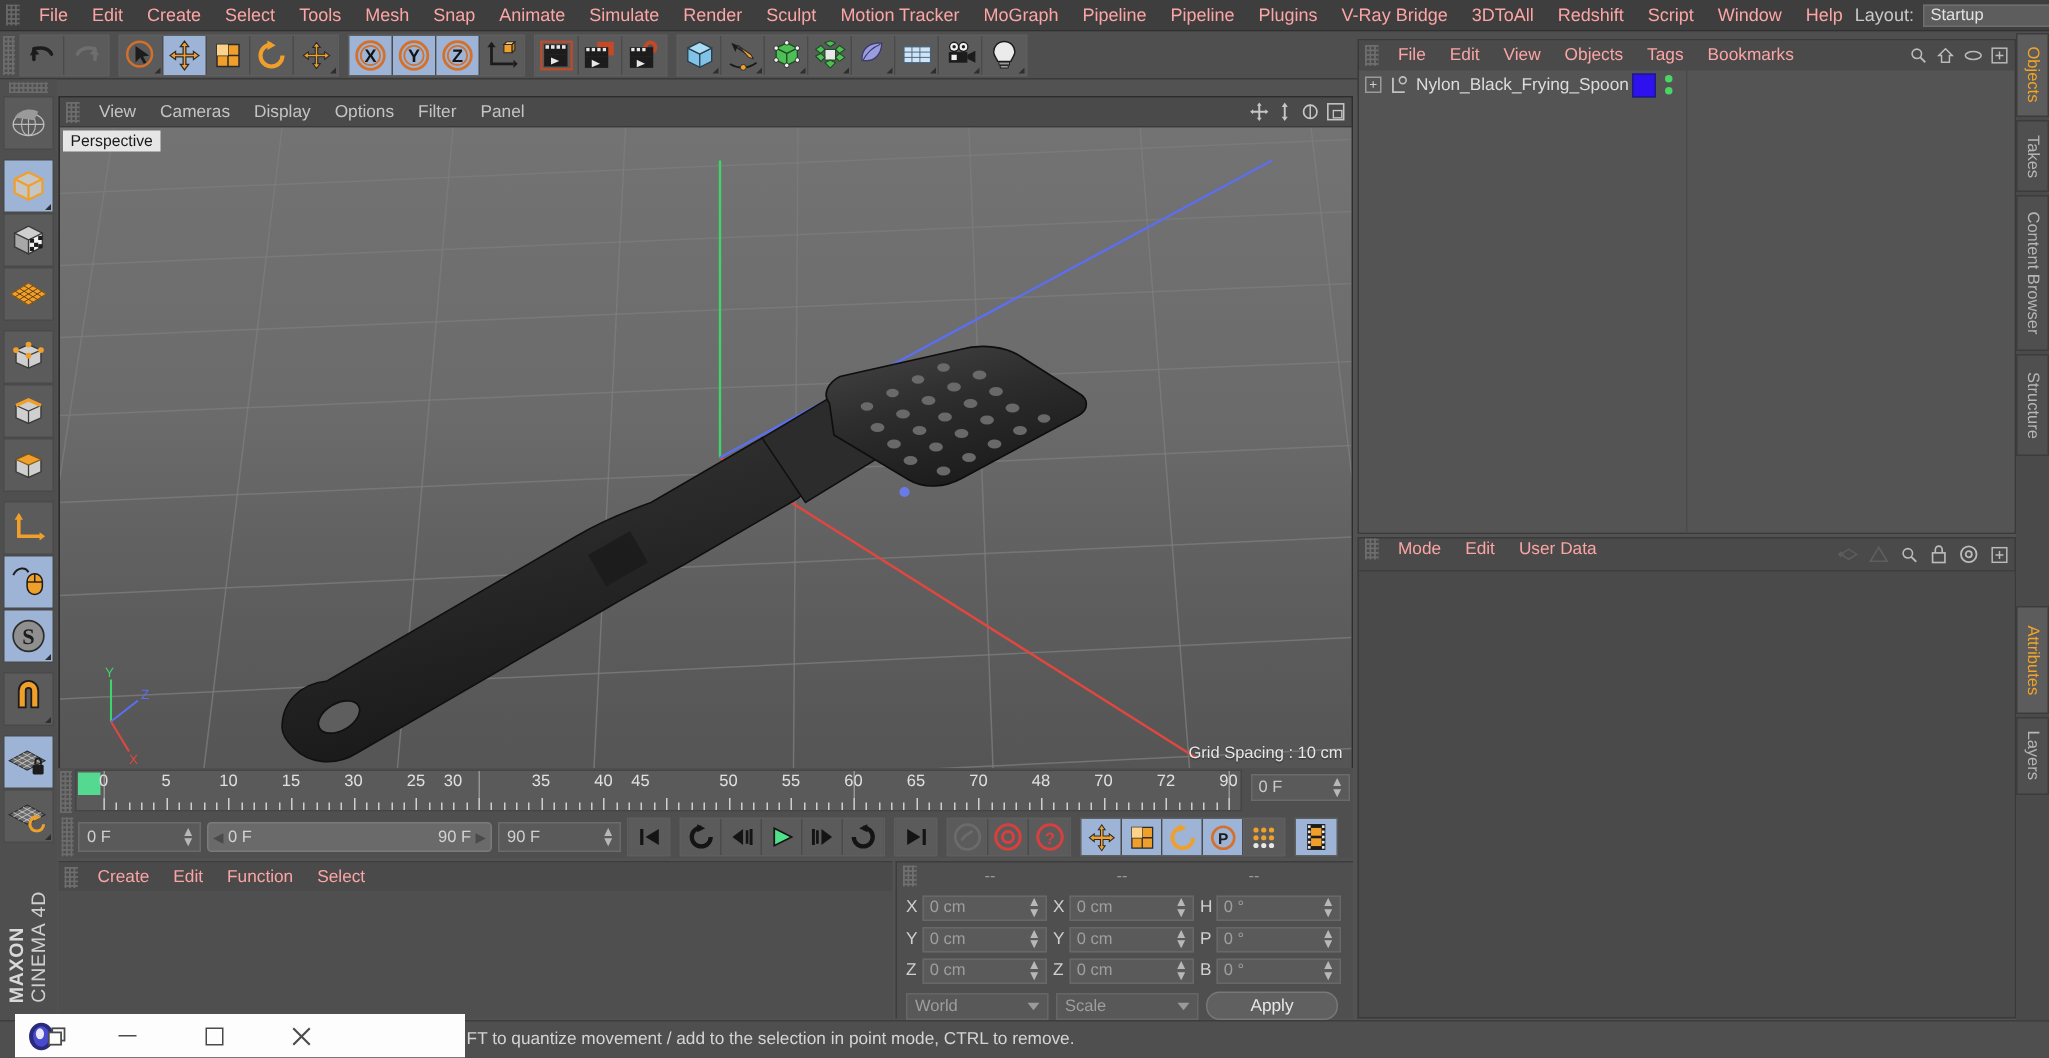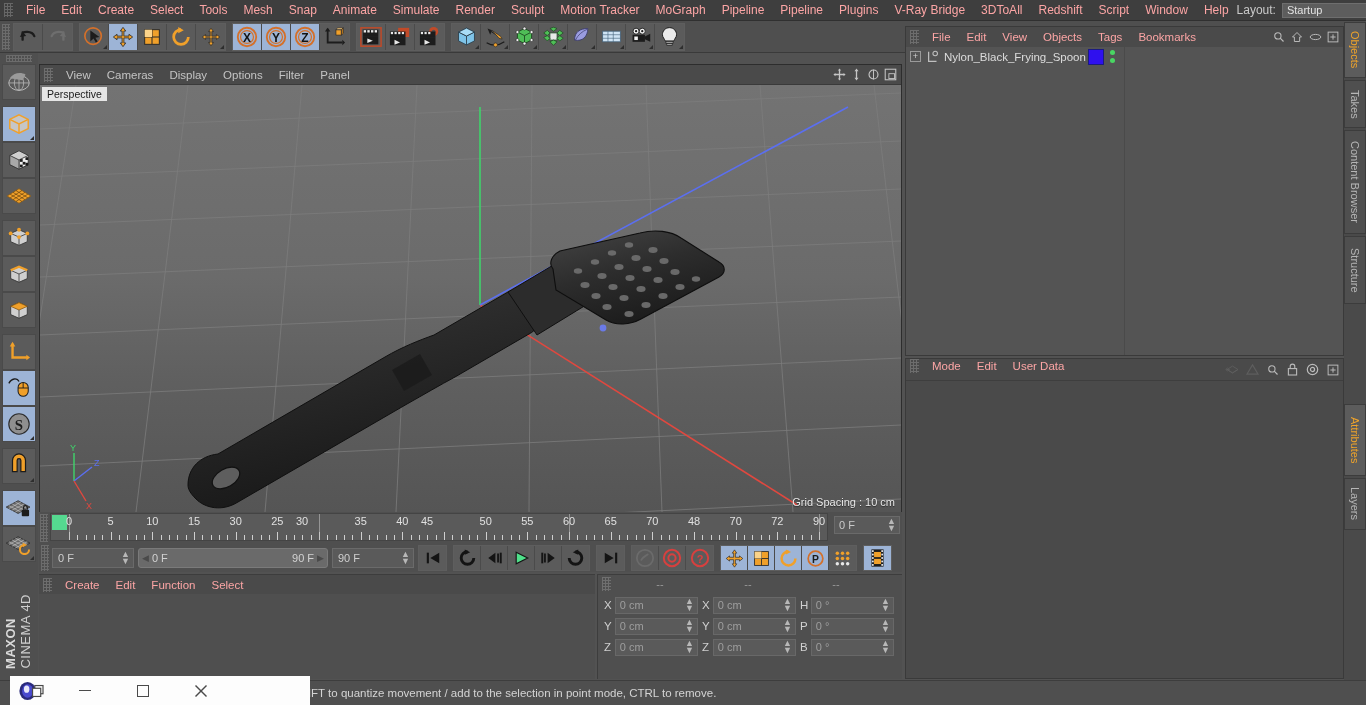--- a/index.html
+++ b/index.html
@@ -1164,20 +1164,31 @@
             <span>0 cm</span>
             <span class="spin">▲<br>▼</span>
           </div>
         <span class="co-lbl">B</span>
         <div class="co-inp">
             <span>0 °</span>
             <span class="spin">▲<br>▼</span>
           </div>
       </div>
     </div>
+    <div class="co-foot">
+      <div class="co-drop">
+        <span>World</span>
+        <span class="caret"></span>
+      </div>
+      <div class="co-drop">
+        <span>Scale</span>
+        <span class="caret"></span>
+      </div>
+      <div class="apply-btn">Apply</div>
+    </div>
   </div>
 
   <div class="objmgr">
     <div class="om-bar">
       <div class="gripper"></div>
       <div class="menu-item">File</div>
       <div class="menu-item">Edit</div>
       <div class="menu-item">View</div>
       <div class="menu-item">Objects</div>
       <div class="menu-item">Tags</div>

